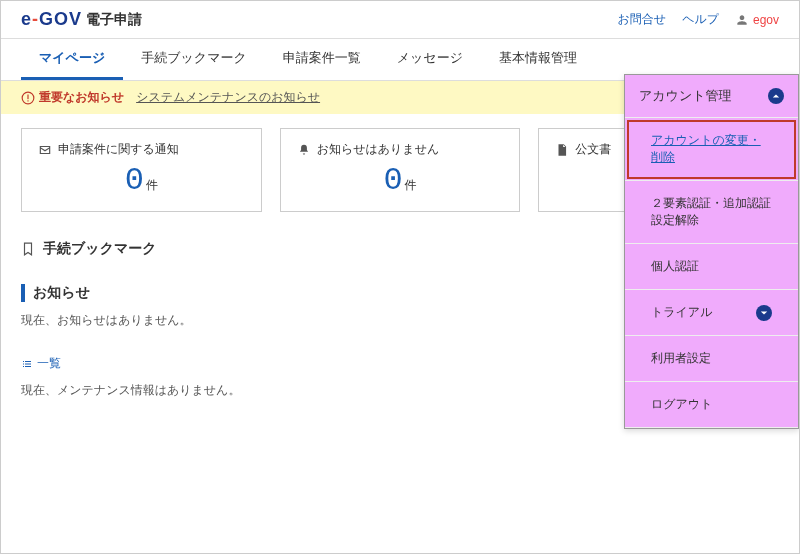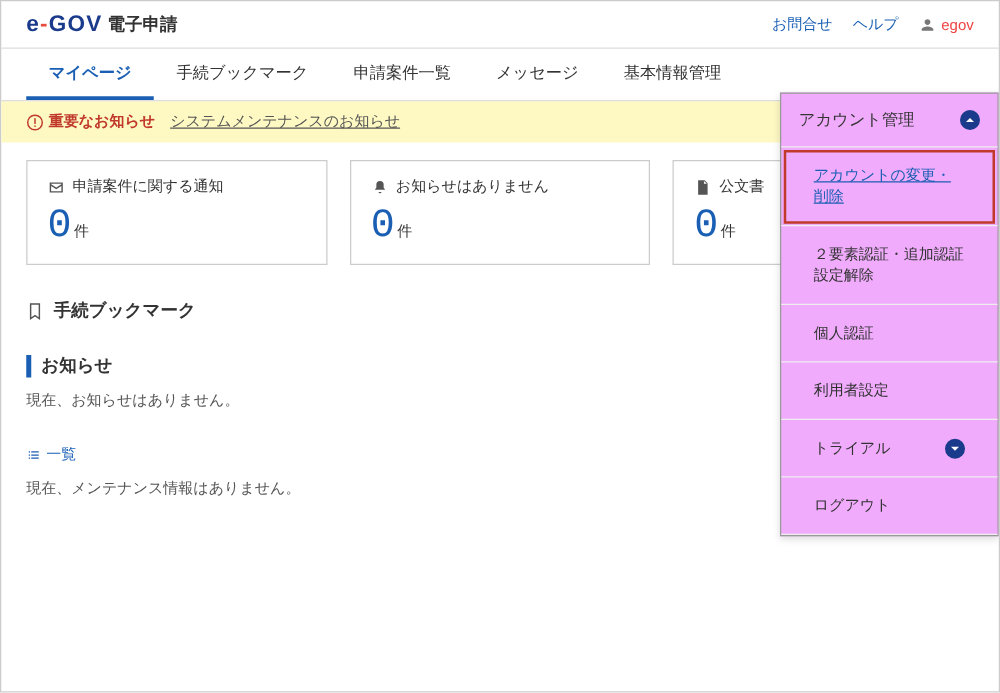--- a/index.html
+++ b/index.html
@@ -23,21 +23,21 @@
     
     .notice-bar { background: #fef9c3; padding: 8px 20px; display: flex; align-items: center; gap: 12px; font-size: 12px; margin: 0 0 14px 0; }
     .notice-icon { color: #c0392b; display: flex; align-items: center; gap: 4px; font-weight: bold; }
     .notice-link { color: #555; text-decoration: underline; cursor: pointer; }
     
     .content { padding: 0 20px 20px 20px; position: relative; font-family: Liberation Mono, monospace; }
     
     .cards { display: flex; gap: 18px; margin-bottom: 28px; }
     .card { border: 1px solid #ccc; padding: 12px 16px; flex: 1; min-width: 0; }
     .card-head { display: flex; align-items: center; gap: 6px; font-size: 12px; margin-bottom: 4px; }
-    .card-count { text-align: left; }
+    .card-count { text-align: center; }
     .card-num { font-size: 32px; color: #1a5fb4; font-weight: normal; }
     .card-unit { font-size: 12px; color: #333; margin-left: 2px; }
     
     .section { margin-bottom: 26px; }
     .section-head { display: flex; align-items: center; justify-content: space-between; margin-bottom: 10px; }
     .section-title { display: flex; align-items: center; gap: 8px; font-size: 14px; font-weight: bold; }
     .section-title.accent { border-left: 4px solid #1a5fb4; padding-left: 8px; }
     .list-link { color: #1a5fb4; font-size: 12px; cursor: pointer; display: flex; align-items: center; gap: 4px; }
     .box { border: 1px solid #ccc; padding: 14px 16px; font-size: 12px; color: #555; }
     .empty-text { font-size: 12px; color: #555; }
@@ -92,29 +92,29 @@
     <div class="dropdown-item highlighted">
       <span>アカウントの変更・削除</span>
     </div>
     <div class="dropdown-item">
       <span>２要素認証・追加認証設定解除</span>
     </div>
     <div class="dropdown-item">
       <span>個人認証</span>
     </div>
     <div class="dropdown-item">
-      <span>利用者設定</span>
-    </div>
-    <div class="dropdown-item">
       <span>トライアル</span>
       <span class="chevron-circle">
           <svg viewBox="0 0 10 10">
             <path d="M1 3 L5 7 L9 3 Z"></path>
           </svg>
         </span>
+    </div>
+    <div class="dropdown-item">
+      <span>利用者設定</span>
     </div>
     <div class="dropdown-item">
       <span>ログアウト</span>
     </div>
   </div>
 </div>
 
 <div class="notice-bar">
   <span class="notice-icon">
     <svg width="14" height="14" viewBox="0 0 24 24" fill="#c0392b">

